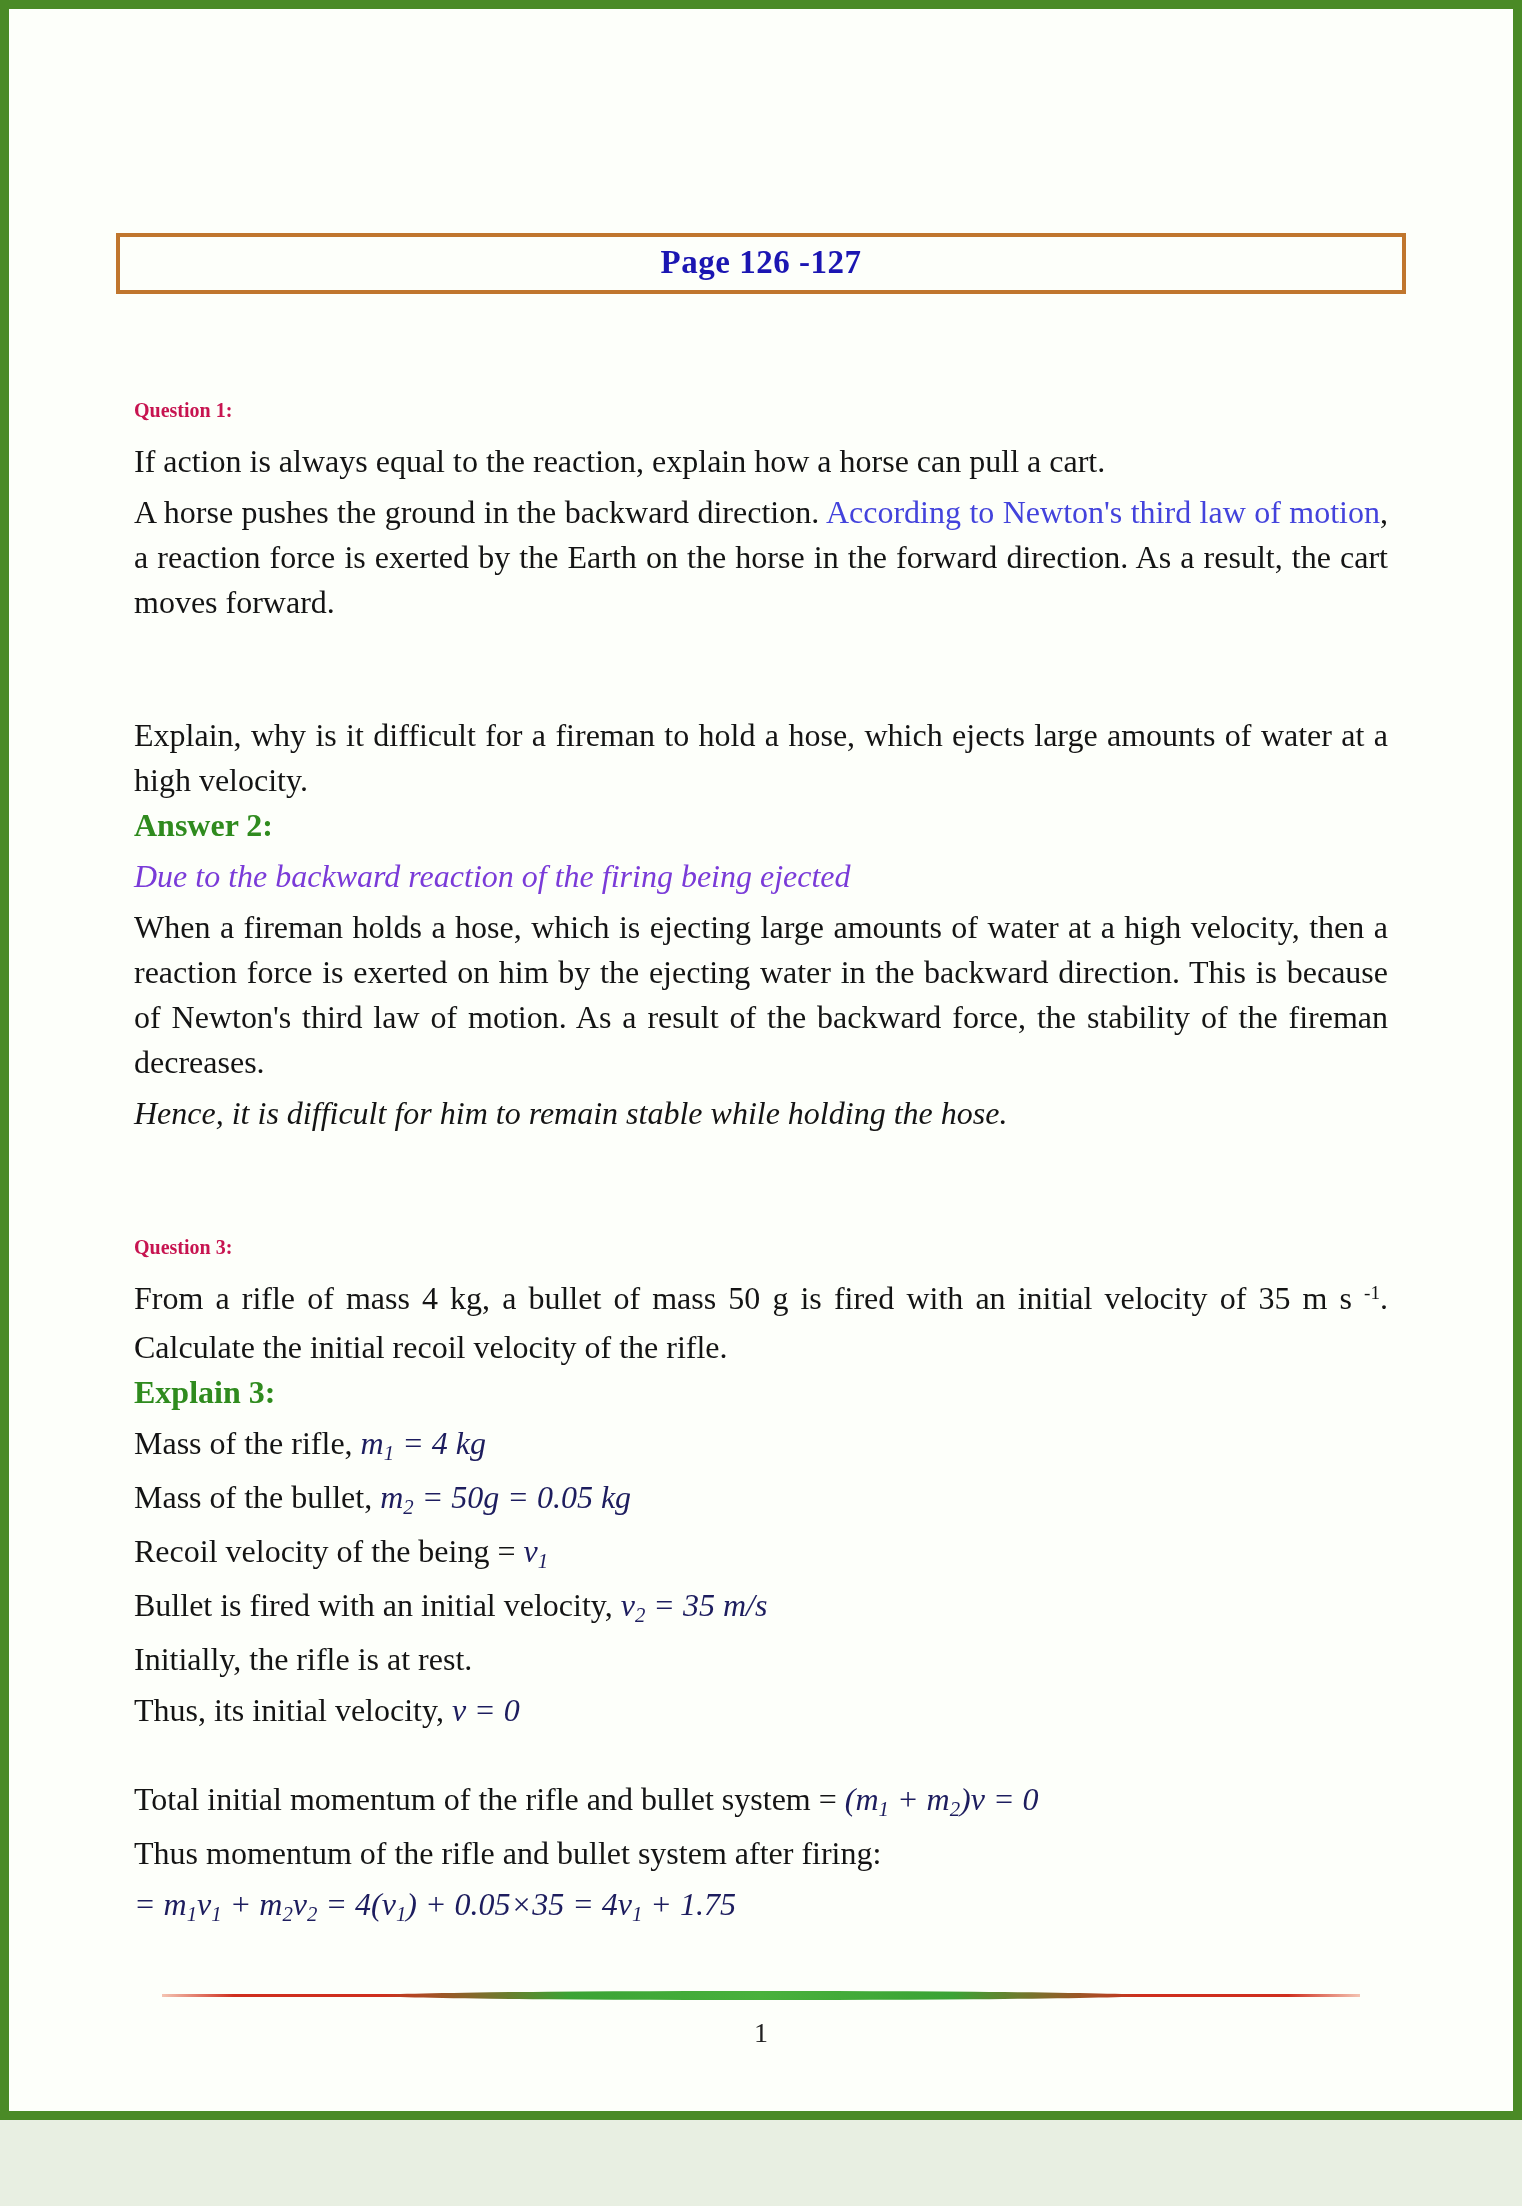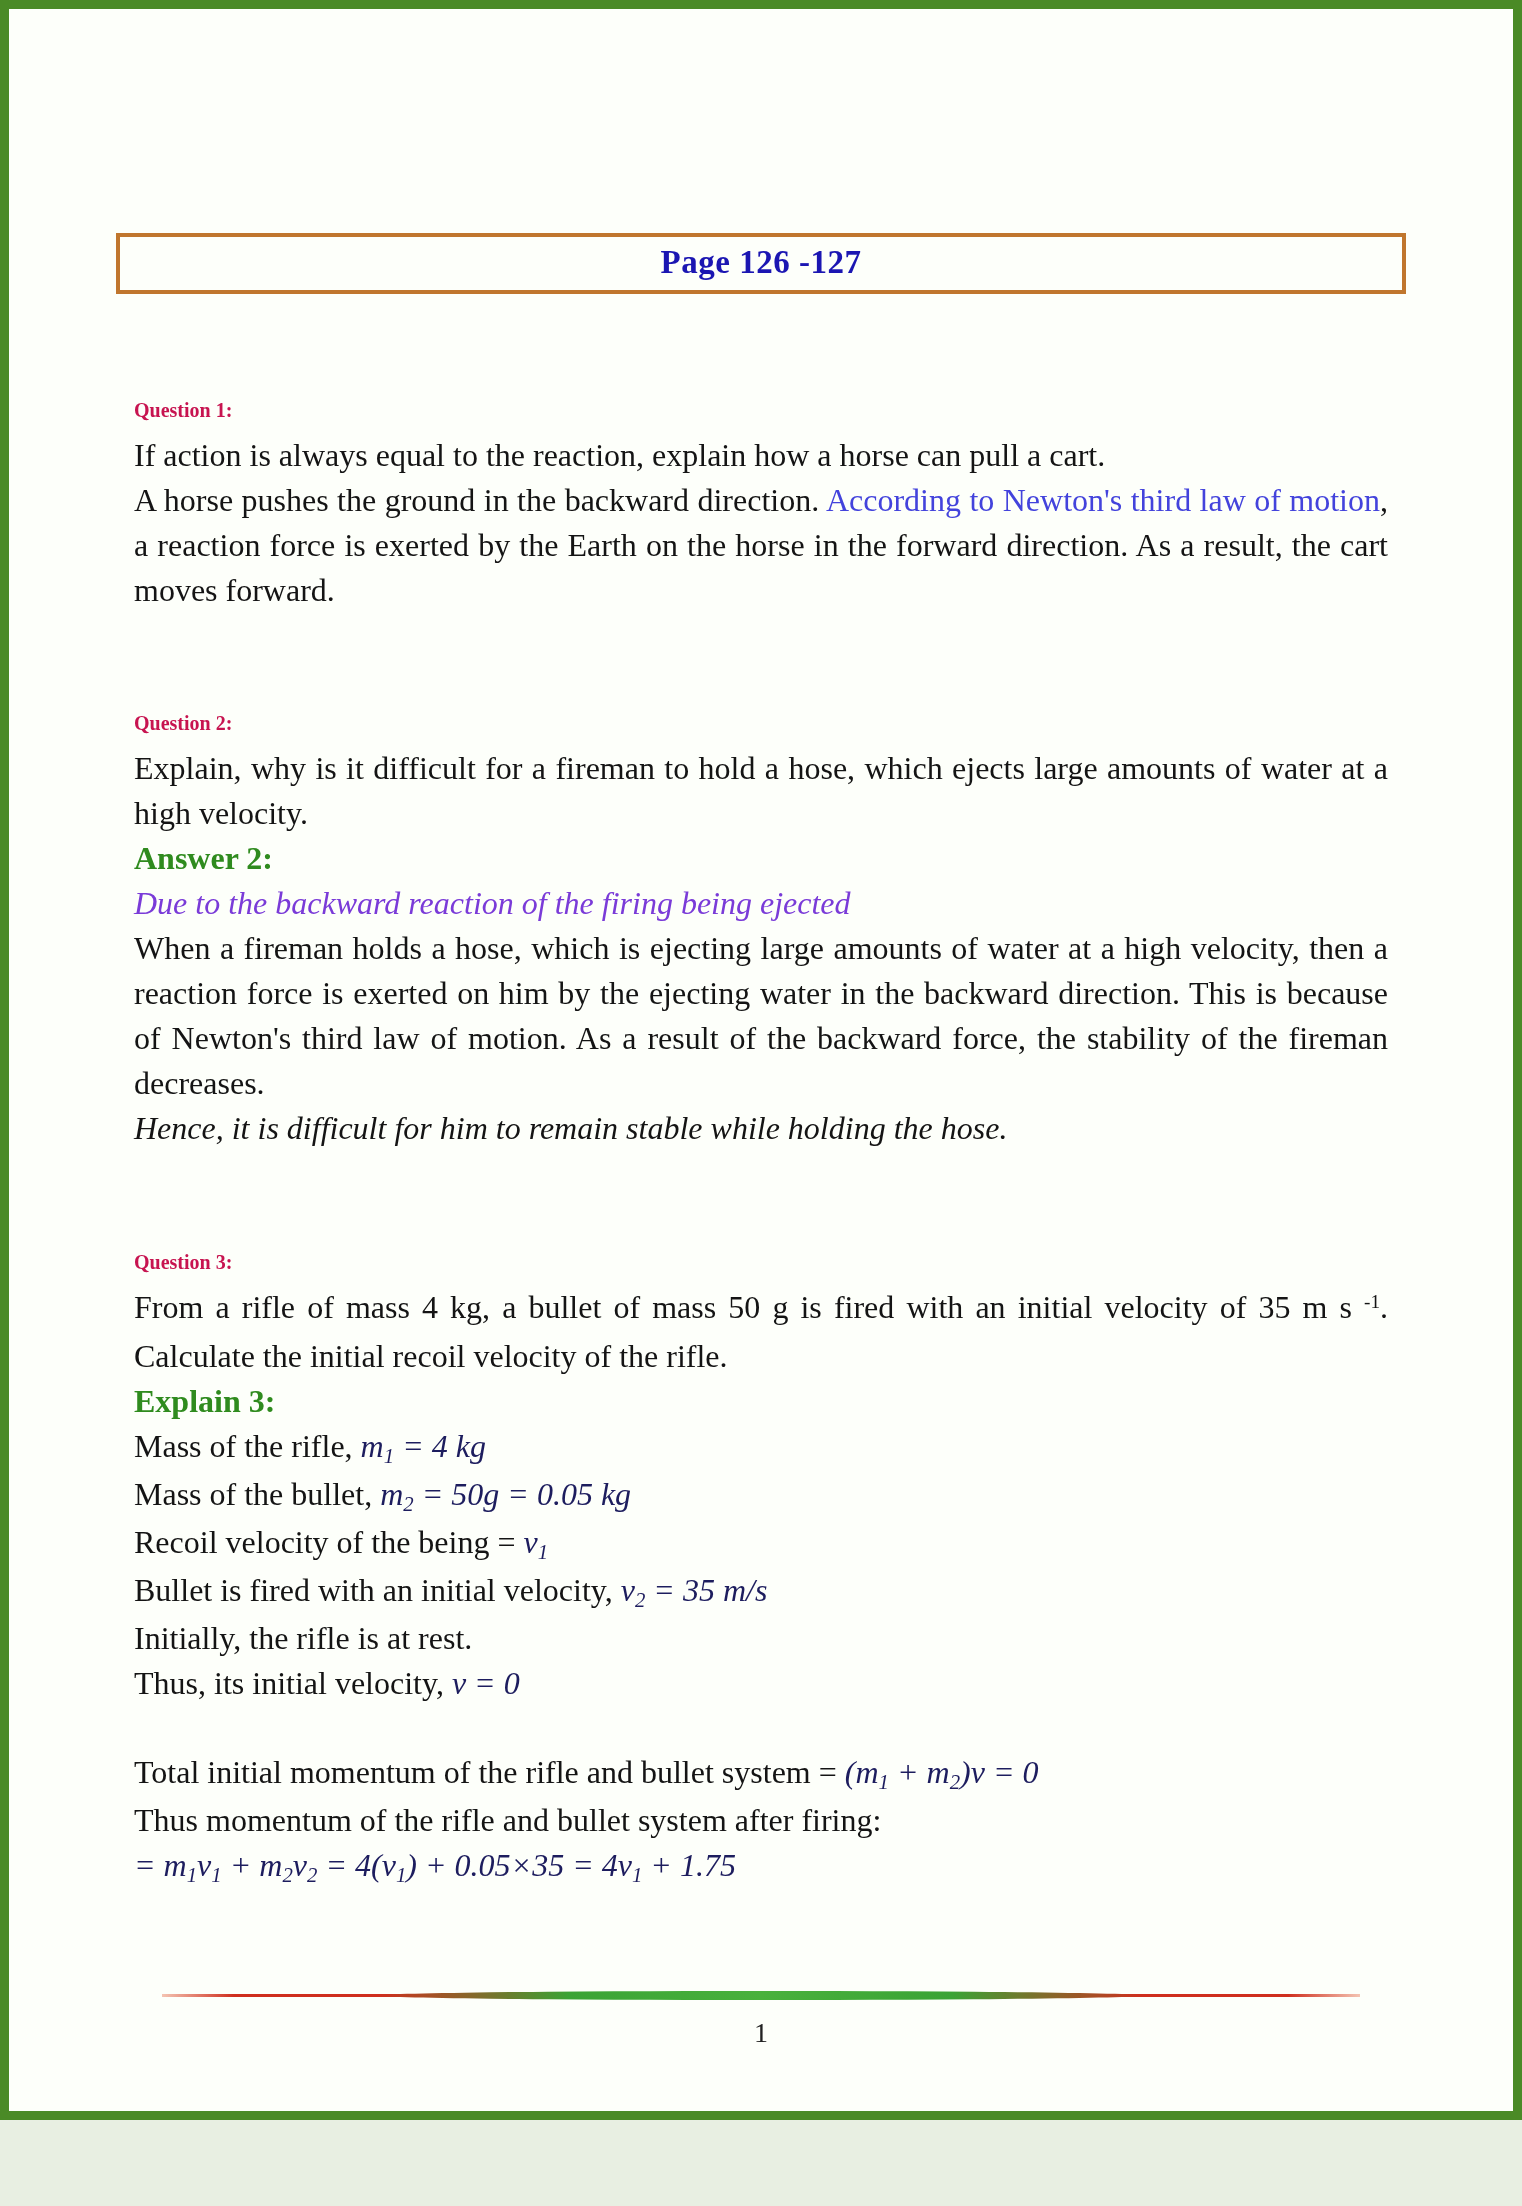--- a/index.html
+++ b/index.html
@@ -15,21 +15,21 @@
     font-family:"Liberation Serif","DejaVu Serif",serif;color:#141414;
   }
   .content{padding:224px 125px 0 125px;}
   .title-box{
     margin:0 -18px;border:4px solid var(--boxborder);
     text-align:center;padding:7px 0 9px 0;background:var(--paper);
   }
   .title{font-weight:bold;font-size:33px;color:var(--titleblue);letter-spacing:0.5px;}
   .qh{font-weight:bold;font-size:20px;line-height:45px;color:var(--qpink);}
   .ah{font-weight:bold;font-size:32px;line-height:45px;color:var(--agreen);}
-  .body{font-size:32px;line-height:45px;}
+  .body{font-size:32px;line-height:45px;margin-top:6px;}
   .just{text-align:justify;}
   .i{font-style:italic;}
   .purple-i{font-style:italic;color:var(--purple);}
   .blue{color:var(--linkblue);}
   .m{font-style:italic;color:var(--math);}
   .ms{font-style:italic;color:var(--math);font-size:0.65em;position:relative;top:0.28em;}
   .sup{font-size:0.6em;position:relative;top:-0.5em;}
   .sec2{margin-top:88px;}
   .sec1{margin-top:94px;}
   .sec3{margin-top:89px;}
@@ -56,21 +56,20 @@
       <span class="title">Page 126 -127</span>
     </div>
 
     <section class="sec1">
       <div class="qh">Question 1:</div>
       <div class="body">If action is always equal to the reaction, explain how a horse can pull a cart.</div>
       <div class="body just"><span>A horse pushes the ground in the backward direction. </span><span class="blue">According to Newton's third law of motion</span><span>, a reaction force is exerted by the Earth on the horse in the forward direction. As a result, the cart moves forward.</span></div>
     </section>
 
     <section class="sec2">
-      <div class="qh">Question 2:</div>
       <div class="body just">Explain, why is it difficult for a fireman to hold a hose, which ejects large amounts of water at a high velocity.</div>
       <div class="ah">Answer 2:</div>
       <div class="body purple-i">Due to the backward reaction of the firing being ejected</div>
       <div class="body just">When a fireman holds a hose, which is ejecting large amounts of water at a high velocity, then a reaction force is exerted on him by the ejecting water in the backward direction. This is because of Newton's third law of motion. As a result of the backward force, the stability of the fireman decreases.</div>
       <div class="body i">Hence, it is difficult for him to remain stable while holding the hose.</div>
     </section>
 
     <section class="sec3">
       <div class="qh">Question 3:</div>
       <div class="body just"><span>From a rifle of mass 4 kg, a bullet of mass 50 g is fired with an initial velocity of 35 m s </span><span class="sup">-1</span><span>. Calculate the initial recoil velocity of the rifle.</span></div>

